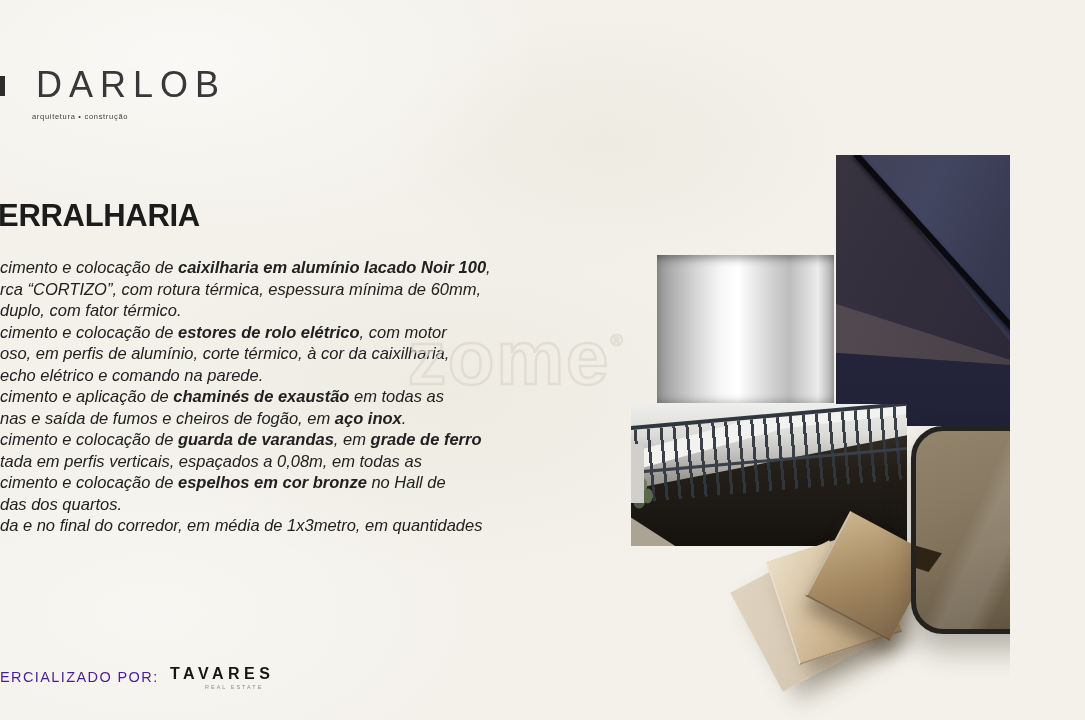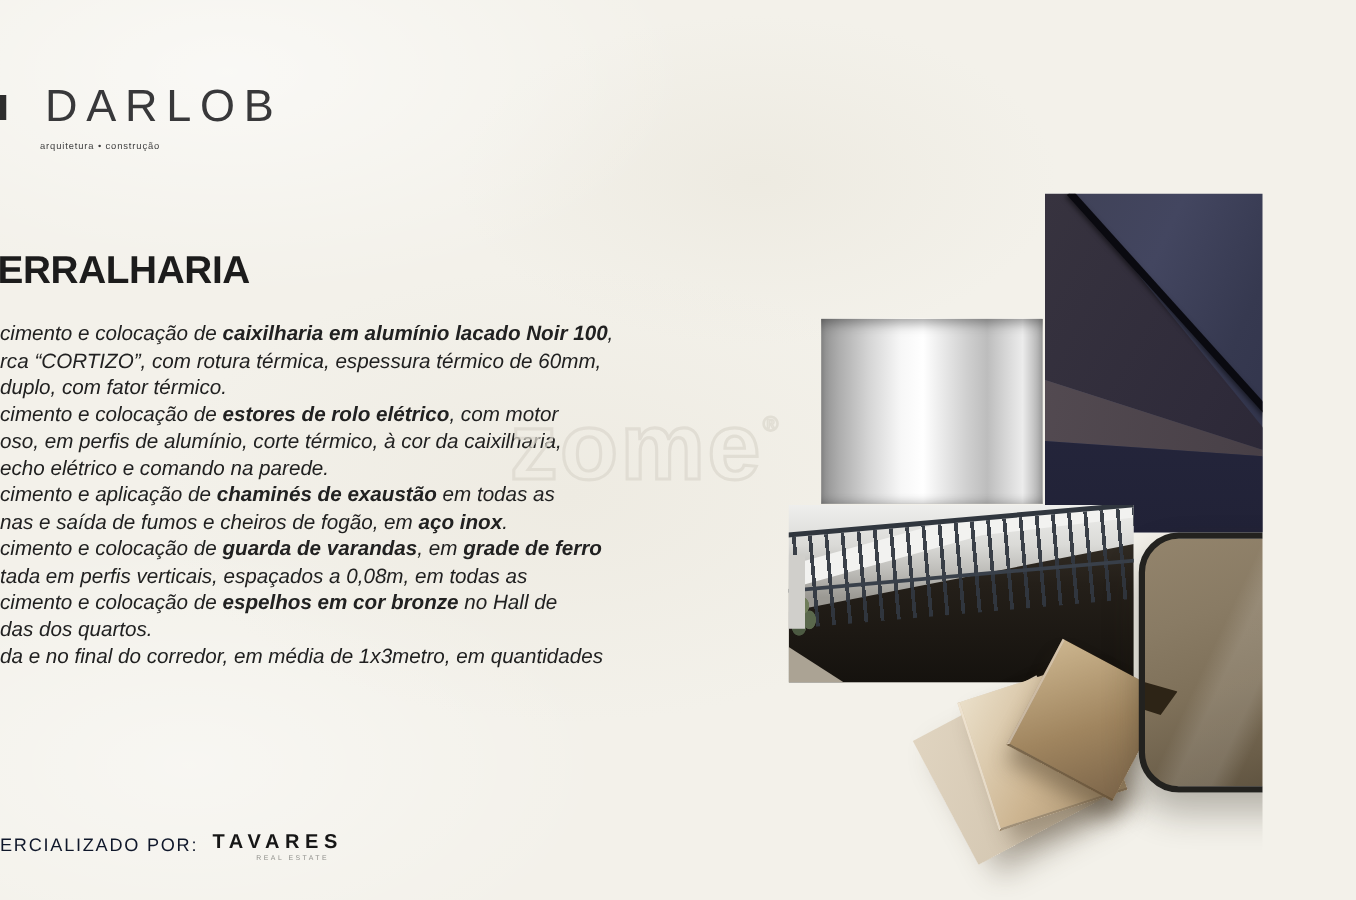--- a/index.html
+++ b/index.html
@@ -99,42 +99,42 @@
     transform:rotate(-18deg); background:linear-gradient(135deg,#eadfc9 0%,#cdb591 55%,#ab9370 100%);
     border-left:2px solid rgba(255,250,240,.65); border-bottom:2px solid rgba(90,70,45,.5);
     box-shadow:8px 14px 18px rgba(70,55,35,.35); }
   .sq-dark { left:822px; top:528px; width:96px; height:96px; z-index:10;
     transform:rotate(28deg); background:linear-gradient(135deg,#cbb48d 0%,#a0855f 55%,#7d664a 100%);
     border-left:2px solid rgba(255,245,230,.55); border-bottom:2px solid rgba(60,45,28,.55);
     box-shadow:6px 12px 16px rgba(60,48,30,.4); }
 
   
   .footer-label { position:absolute; left:0; top:669px; z-index:20;
-    font-size:14.5px; letter-spacing:1.4px; color:#0f172a; white-space:nowrap; }
+    font-size:14.5px; letter-spacing:1.4px; color:#4c1d95; white-space:nowrap; }
   .agency { position:absolute; left:170px; top:665px; z-index:20; text-align:center; }
   .agency-name { font-size:16px; font-weight:700; letter-spacing:4.5px; color:#161616; white-space:nowrap; }
   .agency-sub { margin-top:1px; transform:translateX(12px); font-size:5.5px; letter-spacing:2px; color:#8f8f8b; white-space:nowrap; }
 </style>
 </head>
 <body>
 
 <div class="page">
   <div class="paper-texture"></div>
 
   <div class="logo-sliver"></div>
   <div class="brand">
     <div class="brand-text">DARLOB</div>
     <div class="brand-tagline">arquitetura • construção</div>
   </div>
 
   <div class="page-title">ERRALHARIA</div>
 
   <div class="body-text">
       <div class="line"><span>cimento e colocação de </span><span class="b">caixilharia em alumínio lacado Noir 100</span><span>,</span></div>
-      <div class="line"><span>rca “CORTIZO”, com rotura térmica, espessura térmico de 60mm,</span></div>
+      <div class="line"><span>rca “CORTIZO”, com rotura térmica, espessura mínima de 60mm,</span></div>
       <div class="line"><span>duplo, com fator térmico.</span></div>
       <div class="line"><span>cimento e colocação de </span><span class="b">estores de rolo elétrico</span><span>, com motor</span></div>
       <div class="line"><span>oso, em perfis de alumínio, corte térmico, à cor da caixilharia,</span></div>
       <div class="line"><span>echo elétrico e comando na parede.</span></div>
       <div class="line"><span>cimento e aplicação de </span><span class="b">chaminés de exaustão</span><span> em todas as</span></div>
       <div class="line"><span>nas e saída de fumos e cheiros de fogão, em </span><span class="b">aço inox</span><span>.</span></div>
       <div class="line"><span>cimento e colocação de </span><span class="b">guarda de varandas</span><span>, em </span><span class="b">grade de ferro</span></div>
       <div class="line"><span>tada em perfis verticais, espaçados a 0,08m, em todas as</span></div>
       <div class="line"><span>cimento e colocação de </span><span class="b">espelhos em cor bronze</span><span> no Hall de</span></div>
       <div class="line"><span>das dos quartos.</span></div>

